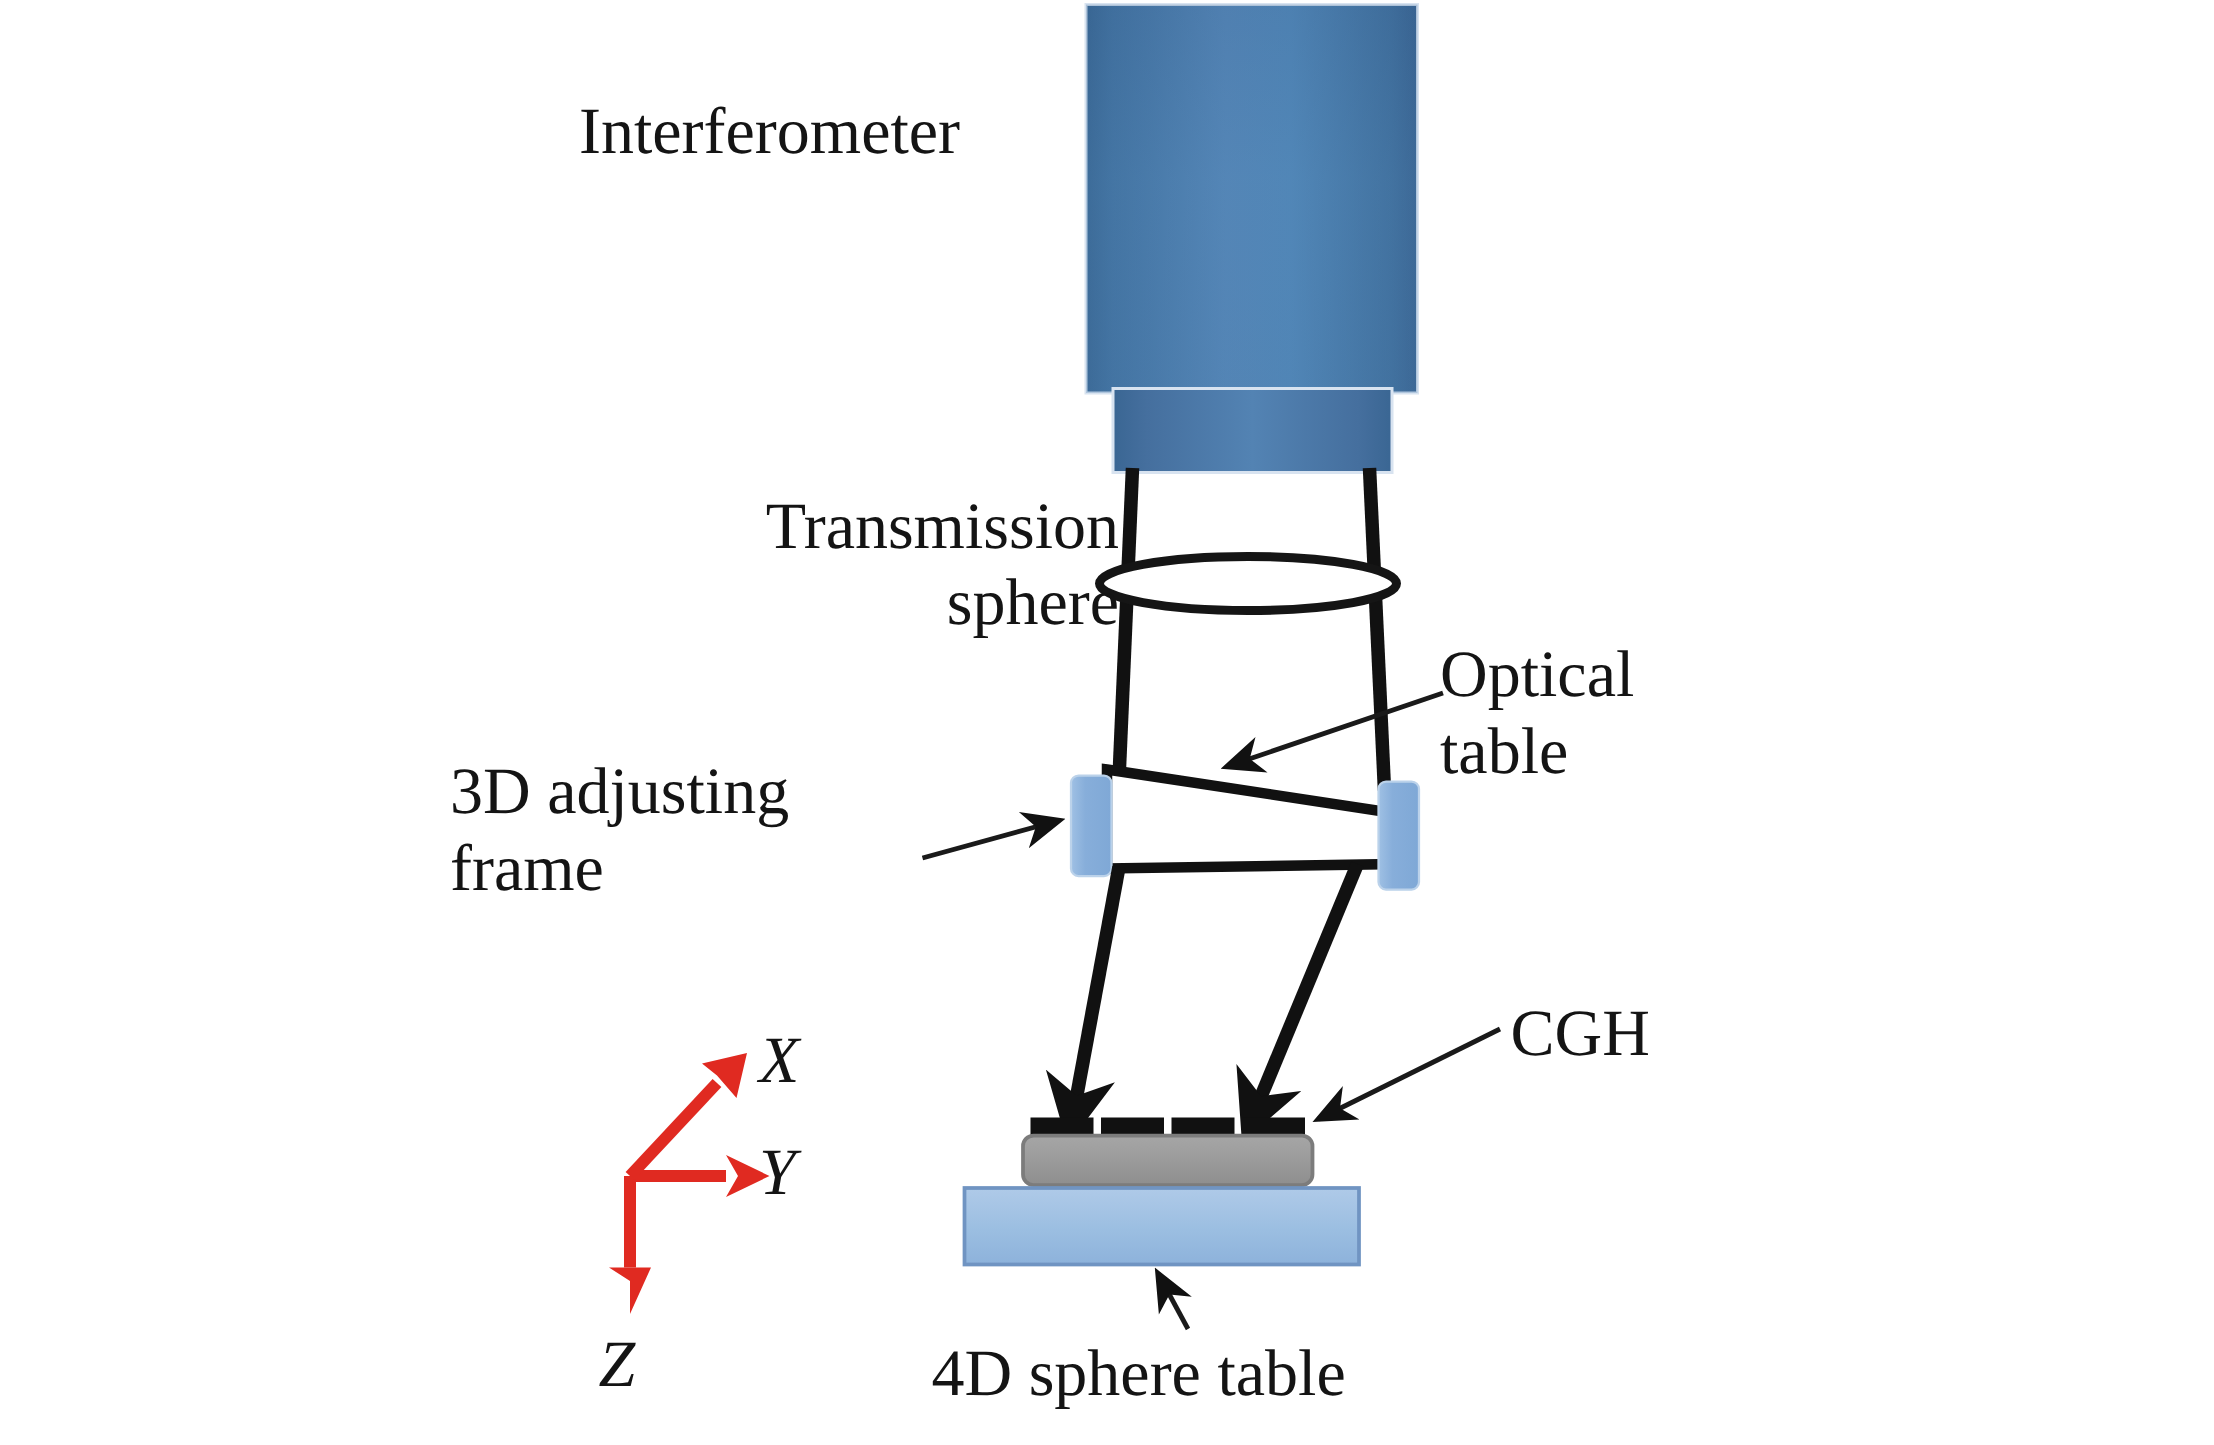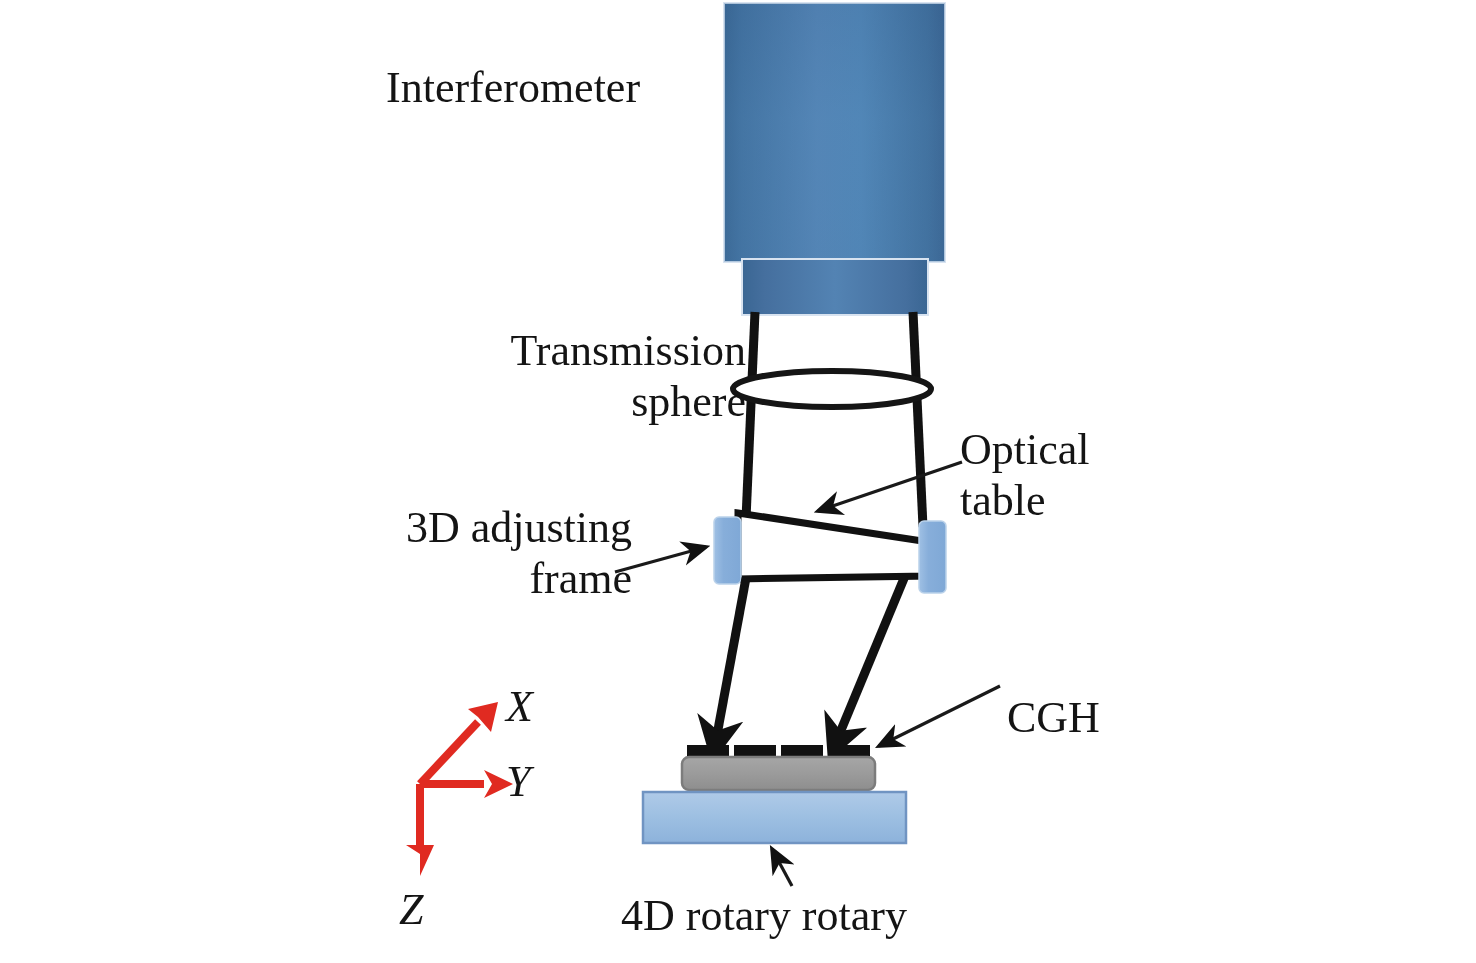--- a/index.html
+++ b/index.html
@@ -48,31 +48,31 @@
   #label-transmission-sphere {
     left: 398px;
     top: 325px;
     width: 348px;
     text-align: right;
   }
   #label-3d-frame {
     left: 300px;
     top: 502px;
     width: 332px;
-    text-align: right;
+    text-align: left;
   }
   #label-optical-wedge {
     left: 960px;
     top: 424px;
     width: 230px;
     text-align: left;
   }
   #label-cgh {
     left: 1007px;
-    top: 692px;
+    top: 663px;
   }
   #label-rotary-table {
     left: 621px;
     top: 890px;
   }
   #label-axis-x {
     left: 506px;
     top: 681px;
   }
   #label-axis-y {
@@ -194,19 +194,19 @@
   <div class="lbl left" id="label-interferometer">Interferometer</div>
 
   <div class="lbl right" id="label-3d-frame">3D adjusting
 frame</div>
 
   <div class="lbl left" id="label-optical-wedge">Optical
 table</div>
 
   <div class="lbl left" id="label-cgh">CGH</div>
 
-  <div class="lbl left" id="label-rotary-table">4D rotary rotary</div>
+  <div class="lbl left" id="label-rotary-table">4D sphere table</div>
 
   <div class="lbl italic left" id="label-axis-x">X</div>
   <div class="lbl italic left" id="label-axis-y">Y</div>
   <div class="lbl italic left" id="label-axis-z">Z</div>
 
 </div>
 
 </body></html>

